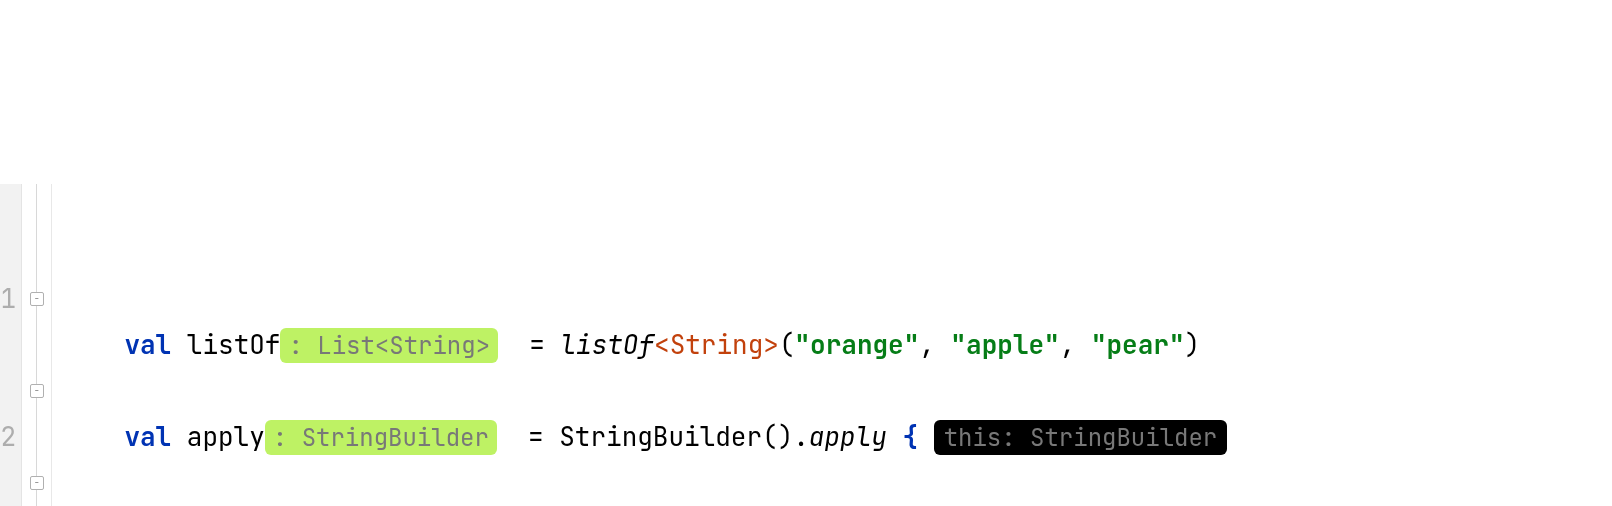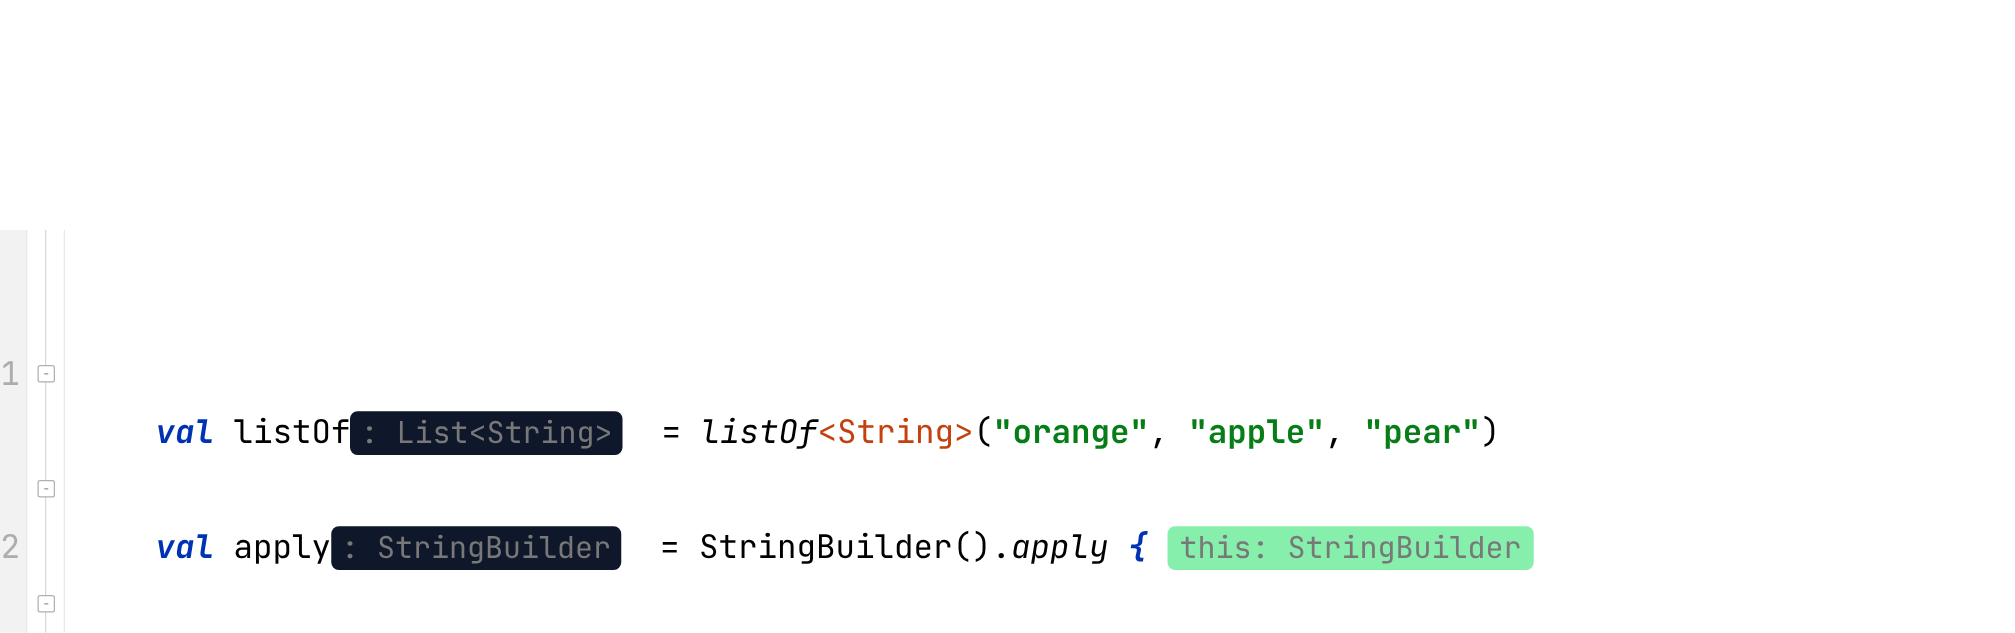--- a/index.html
+++ b/index.html
@@ -53,35 +53,35 @@
     left: 14px;
     width: 1px;
     background: #d8d8d8;
   }
   .code {
     padding-left: 10px;
     flex: 1;
     position: relative;
   }
   .code .line { height: 46px; }
-  .kw { color: #0033b3; font-weight: 600; font-style: italic; }
+  .kw { color: #0033b3; font-weight: 600; }
   .str { color: #067d17; font-weight: 600; }
   .fn-it { font-style: italic; color: #000000; }
   .type { color: #c2410c; }
   .hint {
     color: #787878;
-    background: #0f172a;
+    background: #bef264;
     border-radius: 6px;
     padding: 2px 8px;
     font-size: 24px;
     margin-top: 11px;
   }
   .hint2 {
     color: #787878;
-    background: #86efac;
+    background: #000000;
     border-radius: 6px;
     padding: 2px 10px;
     font-size: 24px;
   }
 </style>
 </head>
 <body>
 
 
 

